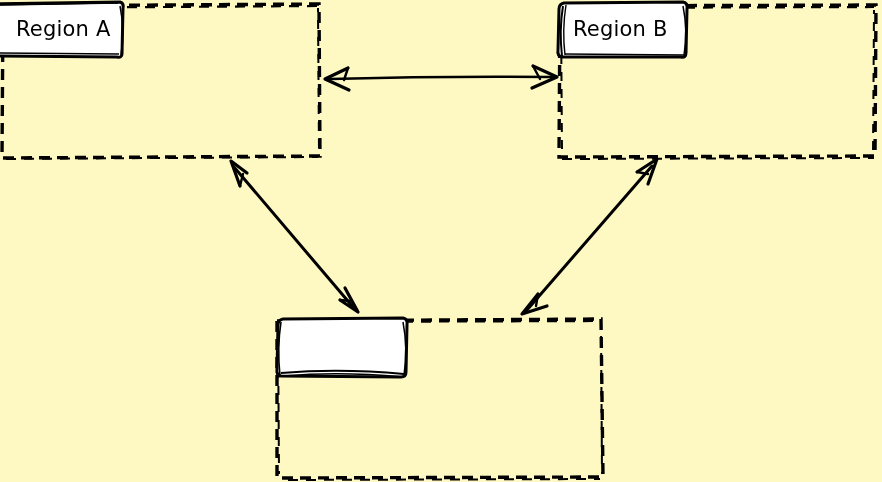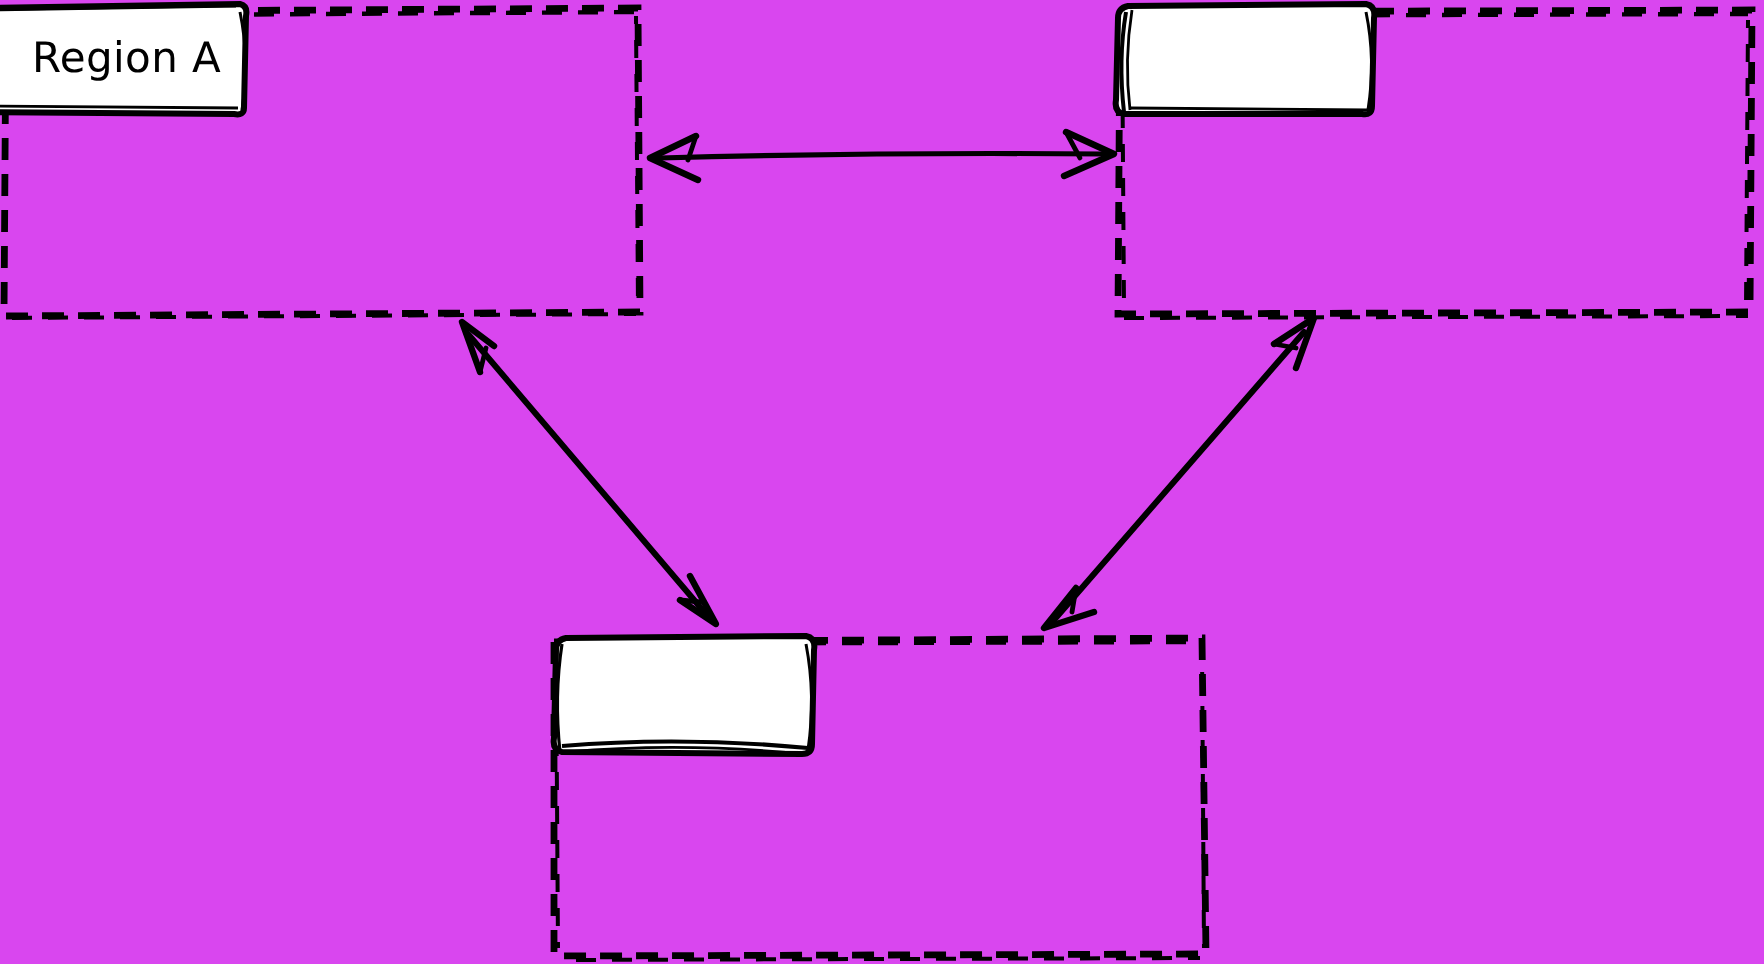--- a/index.html
+++ b/index.html
@@ -7,21 +7,21 @@
     padding: 0;
     background: #ffffff;
   }
   body {
     font-family: "DejaVu Sans", "Liberation Sans", sans-serif;
   }
   #canvas {
     position: relative;
     width: 882px;
     height: 482px;
-    background: #d946ef;
+    background: #fef9c3;
     overflow: hidden;
   }
   #canvas svg {
     position: absolute;
     top: 0;
     left: 0;
     width: 882px;
     height: 482px;
   }
   .region-label {
@@ -112,15 +112,16 @@
       <path d="M 637,172 L 657,159 L 648,184" fill="none" stroke="#000000" stroke-width="3.2" stroke-linejoin="round" stroke-linecap="round"></path>
       <path d="M 637,172 L 648,174" fill="none" stroke="#000000" stroke-width="2.4" stroke-linecap="round"></path>
       <path d="M 538,294 L 522,314 L 547,306" fill="none" stroke="#000000" stroke-width="3.2" stroke-linejoin="round" stroke-linecap="round"></path>
       <path d="M 538,294 L 536,306" fill="none" stroke="#000000" stroke-width="2.4" stroke-linecap="round"></path>
     </g>
 
   </svg>
 
   <div class="region-label" id="label-a">Region A</div>
 
+  <div class="region-label" id="label-b">Region B</div>
 
 
 </div>
 
 </body></html>

